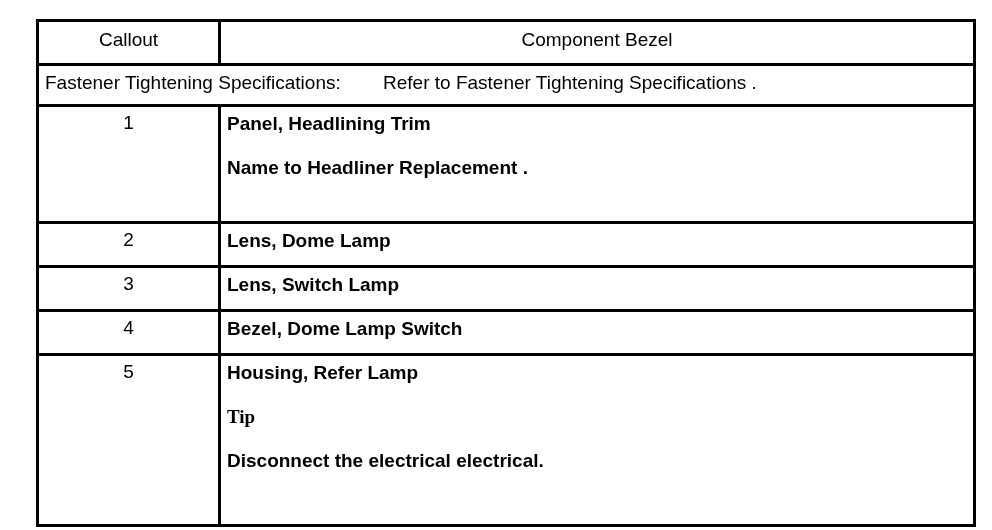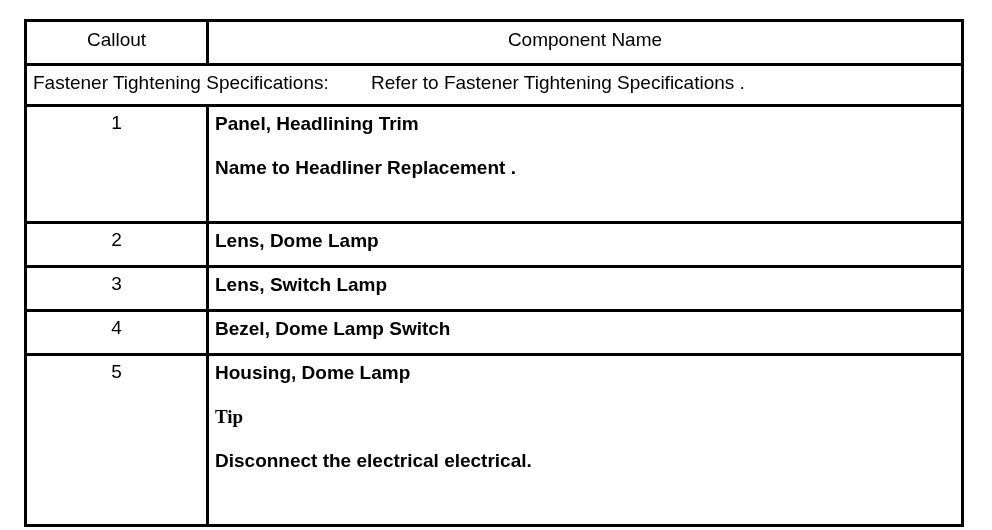--- a/index.html
+++ b/index.html
@@ -18,21 +18,21 @@
 
   #page {
     position: relative;
     width: 992px;
     height: 530px;
     background: #ffffff;
   }
 
   .callout-table {
     position: absolute;
-    left: 24px;
+    left: 36px;
     top: 19px;
     width: 937px;
     border-collapse: collapse;
     table-layout: fixed;
     background: #1d4ed8;
   }
 
   .callout-table td,
   .callout-table th {
     border: 3px solid #000000;
@@ -113,21 +113,21 @@
 
   <table class="callout-table">
     <colgroup>
       <col class="col-callout">
       <col class="col-name">
     </colgroup>
     <tbody>
 
       <tr class="row-header">
         <td class="hdr-cell">Callout</td>
-        <td class="hdr-cell">Component Name</td>
+        <td class="hdr-cell">Component Bezel</td>
       </tr>
 
       <tr class="row-spec">
         <td class="spec-cell" colspan="2"><span class="spec-label">Fastener Tightening Specifications:</span><span class="spec-text"> Refer to Fastener Tightening Specifications .</span></td>
       </tr>
 
       <tr class="row-1">
         <td class="callout-cell">1</td>
         <td class="name-cell">
           <span class="line">Panel, Headlining Trim</span>
@@ -153,21 +153,21 @@
       <tr class="row-simple">
         <td class="callout-cell">4</td>
         <td class="name-cell">
           <span class="line">Bezel, Dome Lamp Switch</span>
         </td>
       </tr>
 
       <tr class="row-5">
         <td class="callout-cell">5</td>
         <td class="name-cell">
-          <span class="line">Housing, Dome Lamp</span>
+          <span class="line">Housing, Refer Lamp</span>
           <span class="line blank"></span>
           <span class="line bold">Tip</span>
           <span class="line blank"></span>
           <span class="line">Disconnect the electrical electrical.</span>
         </td>
       </tr>
 
     </tbody>
   </table>
 

